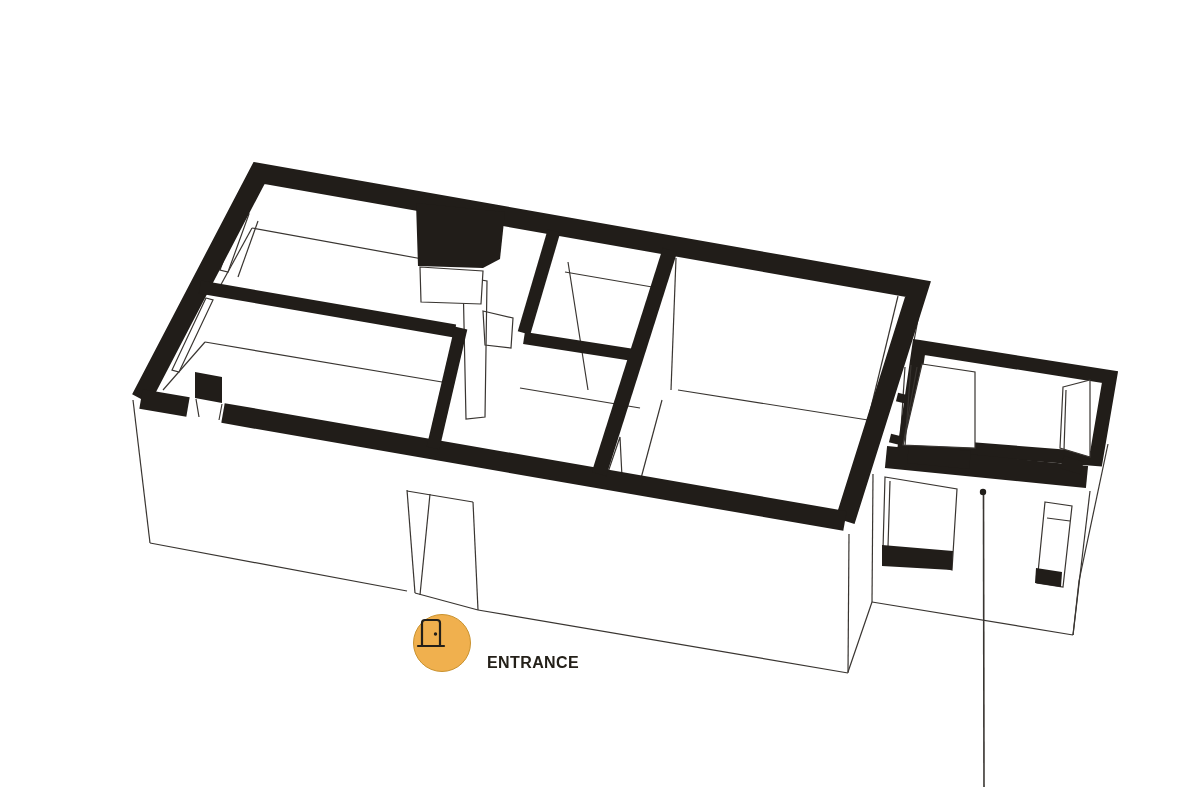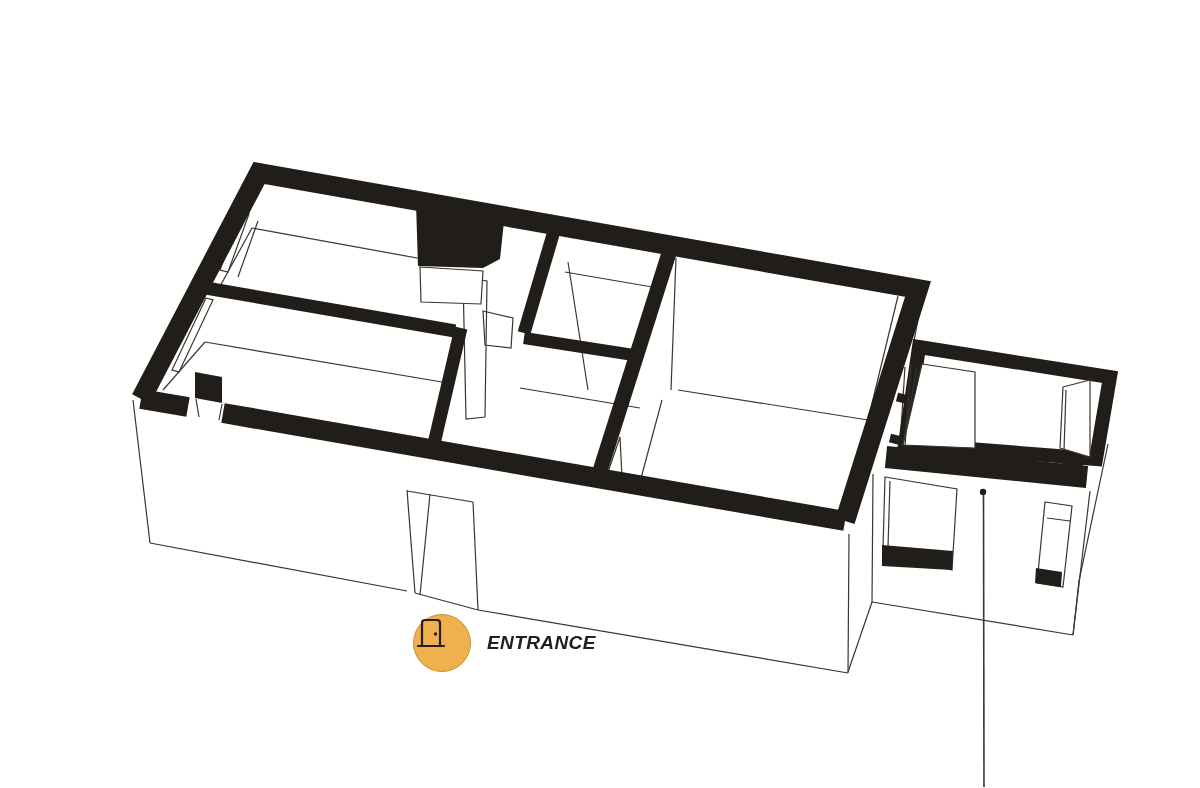--- a/index.html
+++ b/index.html
@@ -24,24 +24,23 @@
   .thin{stroke:var(--line);stroke-width:1.2;fill:none;}
   .face{fill:#ffffff;stroke:var(--line);stroke-width:1.2;}
   .leader-line{stroke:var(--line);stroke-width:1.6;fill:none;}
   .leader-dot{fill:var(--ink);}
   #entrance-marker{
     position:absolute;left:413px;top:614px;width:58px;height:58px;border-radius:50%;
     background:var(--badge-fill);border:1.5px solid var(--badge-border);
     box-sizing:border-box;cursor:pointer;display:flex;align-items:center;justify-content:center;
   }
   #entrance-label{
-    position:absolute;left:487px;top:632px;height:22px;line-height:22px;
-    font-size:19px;font-weight:700;letter-spacing:0.4px;color:var(--label);
+    position:absolute;left:487px;top:652px;height:22px;line-height:22px;
+    font-size:16px;font-weight:700;letter-spacing:0.4px;color:var(--label);
     white-space:nowrap;
-    font-style:italic;
   }
 </style>
 </head>
 <body>
 
 <div id="stage">
 
   <svg width="1200" height="788" viewBox="0 0 1200 788">
 
     <g>

